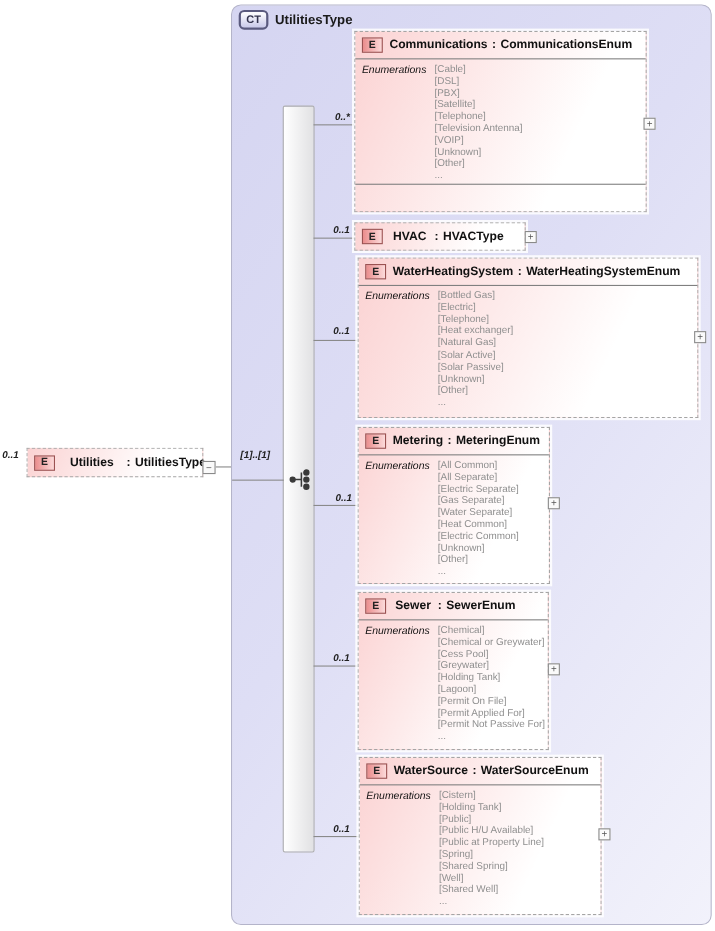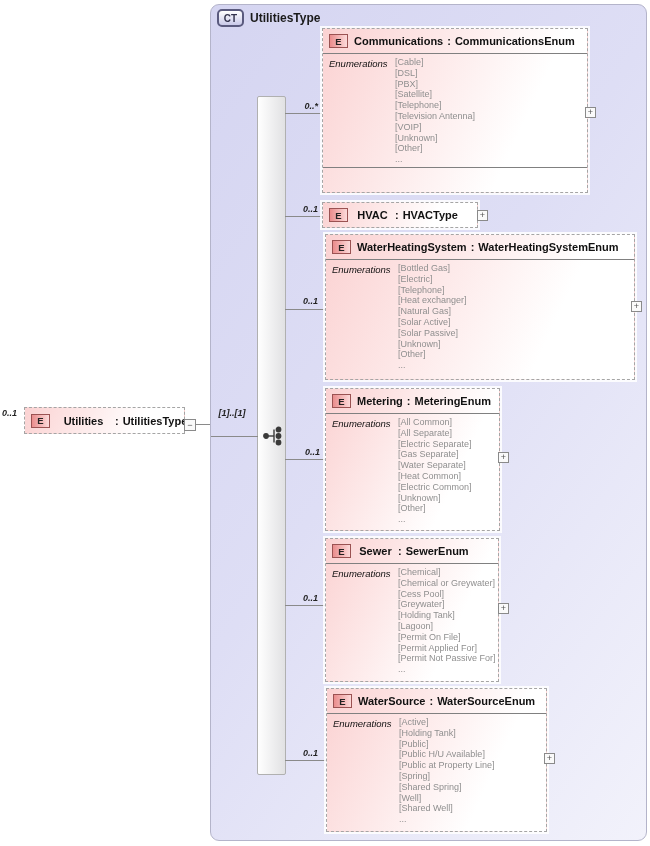--- a/index.html
+++ b/index.html
@@ -269,21 +269,21 @@
       <span class="e-badge">E</span>
       <span class="ebox-title">
         <span class="name">WaterSource</span>
         <span class="colon">:</span>
         <span class="type">WaterSourceEnum</span>
       </span>
     </div>
     <div class="ebox-body">
       <div class="enum-label">Enumerations</div>
       <div class="enum-values">
-          <div class="enum-row">[Active]</div>
+          <div class="enum-row">[Cistern]</div>
           <div class="enum-row">[Holding Tank]</div>
           <div class="enum-row">[Public]</div>
           <div class="enum-row">[Public H/U Available]</div>
           <div class="enum-row">[Public at Property Line]</div>
           <div class="enum-row">[Spring]</div>
           <div class="enum-row">[Shared Spring]</div>
           <div class="enum-row">[Well]</div>
           <div class="enum-row">[Shared Well]</div>
           <div class="enum-row">...</div>
         </div>

